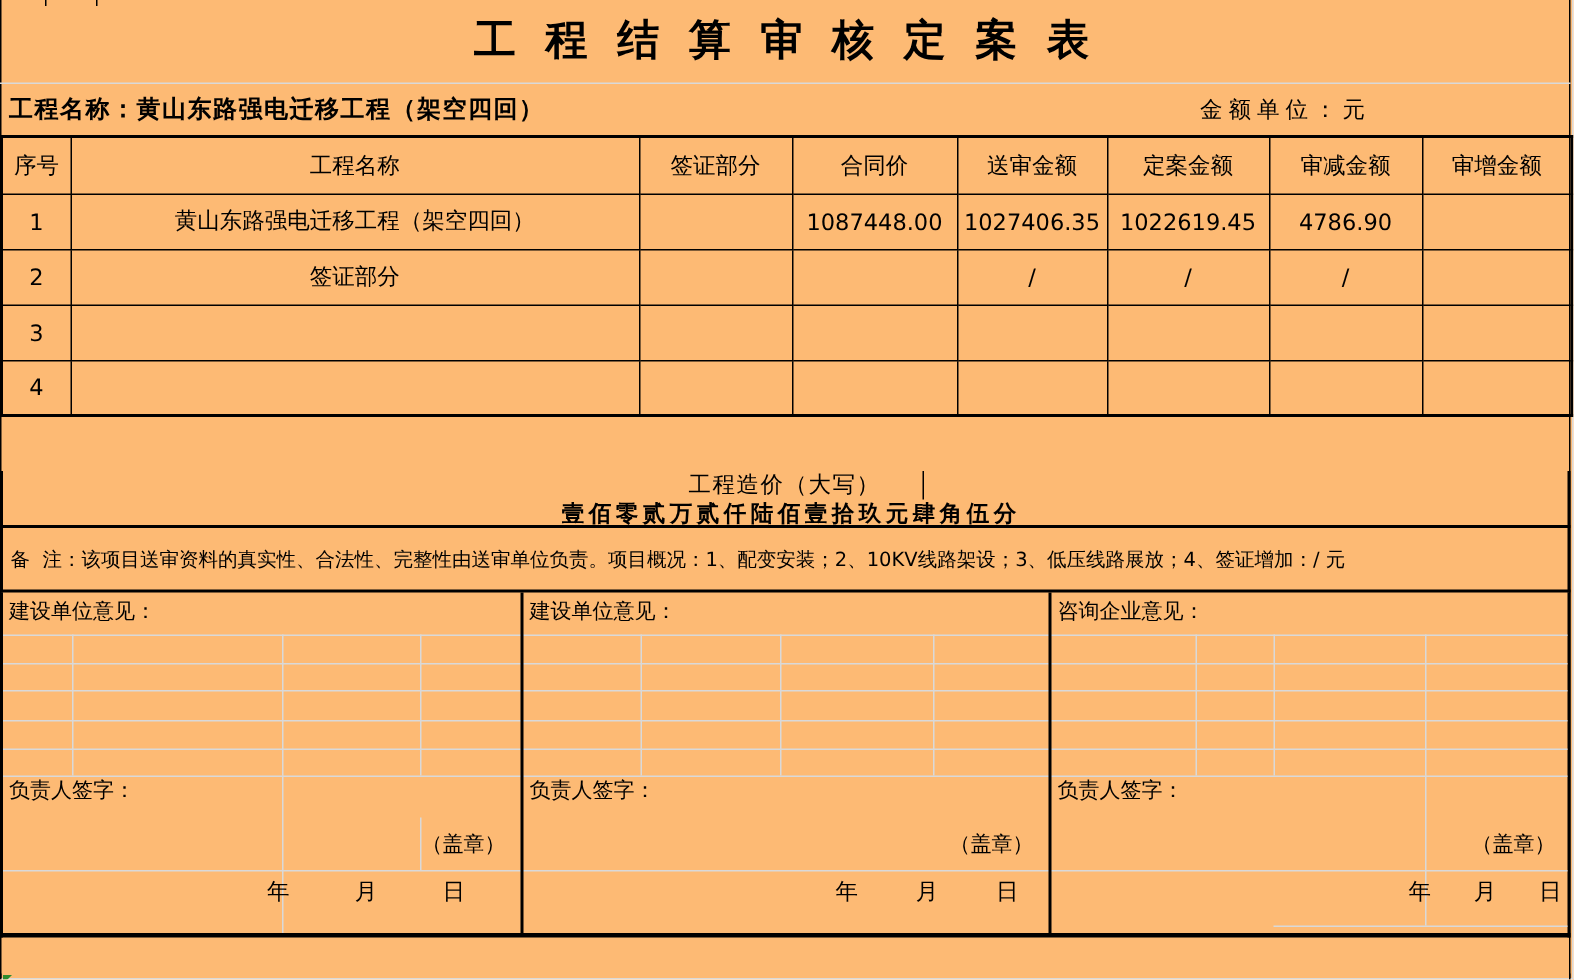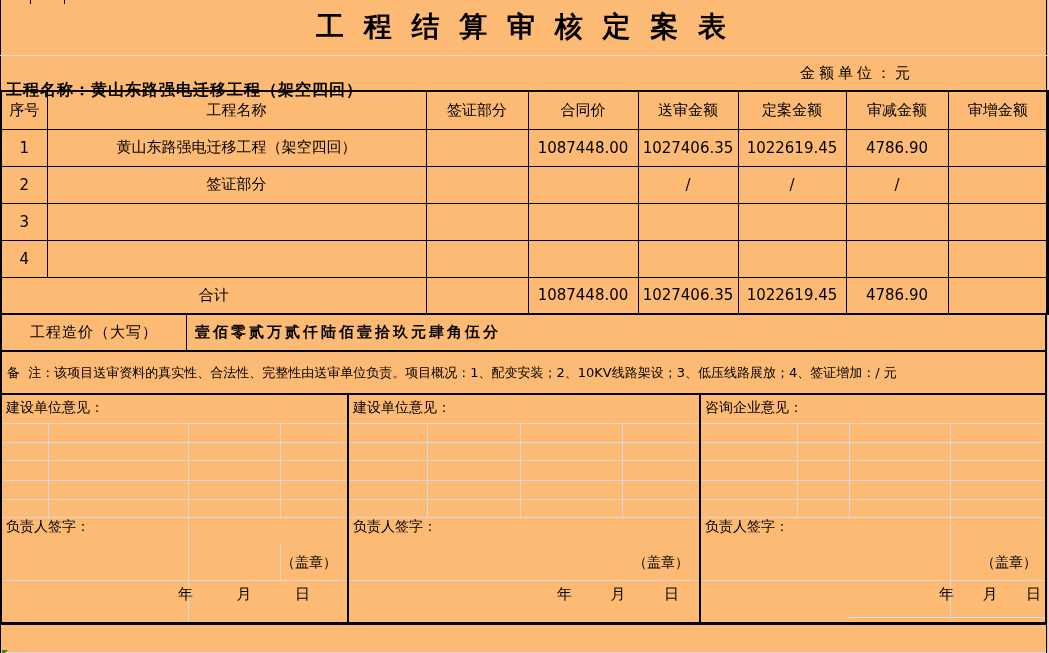--- a/index.html
+++ b/index.html
@@ -6,31 +6,31 @@
   .page{position:relative;width:1049px;height:653px;background:#fdba74;
         font-family:"DejaVu Sans","Liberation Sans",sans-serif;color:#000;overflow:hidden;}
   .edge-r{position:absolute;left:1048px;top:0;width:1px;height:653px;background:#d9d9d9;}
   .edge-b{position:absolute;left:0;top:652px;width:1049px;height:1px;background:#d9d9d9;}
   .sheet-side-l{position:absolute;left:0;top:0;width:1px;height:653px;background:#000;}
   .sheet-side-r{position:absolute;left:1046px;top:0;width:1px;height:653px;background:#000;}
   .tick{position:absolute;top:0;width:1px;height:4px;background:#000;}
   .title{position:absolute;left:0;top:8px;width:1047px;text-align:center;
          font-size:28px;font-weight:bold;letter-spacing:5px;white-space:pre;}
   .title-underline{position:absolute;left:0;top:55px;width:1047px;height:1px;background:#d9d9d9;}
-  .project-label{position:absolute;left:6px;top:63px;font-size:16px;font-weight:bold;letter-spacing:1px;margin-top:17px;}
+  .project-label{position:absolute;left:6px;top:63px;font-size:16px;font-weight:bold;letter-spacing:1px;}
   .unit-label{position:absolute;left:800px;top:64px;font-size:15px;letter-spacing:4px;}
   table.main{position:absolute;left:0;top:90px;width:1047px;border-collapse:collapse;
              table-layout:fixed;border:2px solid #000;}
   table.main th,table.main td{border:1px solid #000;text-align:center;padding:0;
              font-size:15px;font-weight:normal;overflow:hidden;white-space:nowrap;}
   table.main tr.hdr{height:38px;}
   table.main tr.datarow{height:37px;}
   .daxie{position:absolute;left:0;top:314px;width:1047px;height:38px;box-sizing:border-box;
          border-left:2px solid #000;border-right:2px solid #000;border-bottom:2px solid #000;
-         display:flex;align-items:center;}
+         display:flex;align-items:center;flex-direction:column;}
   .daxie-label{width:185px;height:100%;box-sizing:border-box;border-right:1px solid #000;
          display:flex;align-items:center;justify-content:center;font-size:15px;letter-spacing:1px;}
   .daxie-value{flex:1;padding-left:8px;font-size:15px;font-weight:bold;letter-spacing:3px;white-space:nowrap;}
   .remark{position:absolute;left:0;top:352px;width:1047px;height:43px;box-sizing:border-box;
          border-left:2px solid #000;border-right:2px solid #000;border-bottom:2px solid #000;
          display:flex;align-items:center;padding-left:5px;font-size:13px;white-space:pre;}
   .opinions{position:absolute;left:0;top:395px;width:1047px;height:230px;box-sizing:border-box;
          border-left:2px solid #000;border-right:2px solid #000;border-bottom:3px solid #000;}
   .gl-h{position:absolute;height:1px;background:#d9d9d9;}
   .gl-v{position:absolute;width:1px;background:#d9d9d9;}
@@ -118,29 +118,20 @@
     <tr class="datarow">
       <td>4</td>
       <td></td>
       <td></td>
       <td></td>
       <td></td>
       <td></td>
       <td></td>
       <td></td>
     </tr>
-    <tr class="datarow">
-      <td colspan="2">合计</td>
-      <td></td>
-      <td>1087448.00</td>
-      <td>1027406.35</td>
-      <td>1022619.45</td>
-      <td>4786.90</td>
-      <td></td>
-    </tr>
   </tbody>
     </table>
 
   <div class="daxie">
     <div class="daxie-label">工程造价（大写）</div>
     <div class="daxie-value">壹佰零贰万贰仟陆佰壹拾玖元肆角伍分</div>
   </div>
 
   <div class="remark">备  注：该项目送审资料的真实性、合法性、完整性由送审单位负责。项目概况：1、配变安装；2、10KV线路架设；3、低压线路展放；4、签证增加：/ 元</div>
 

